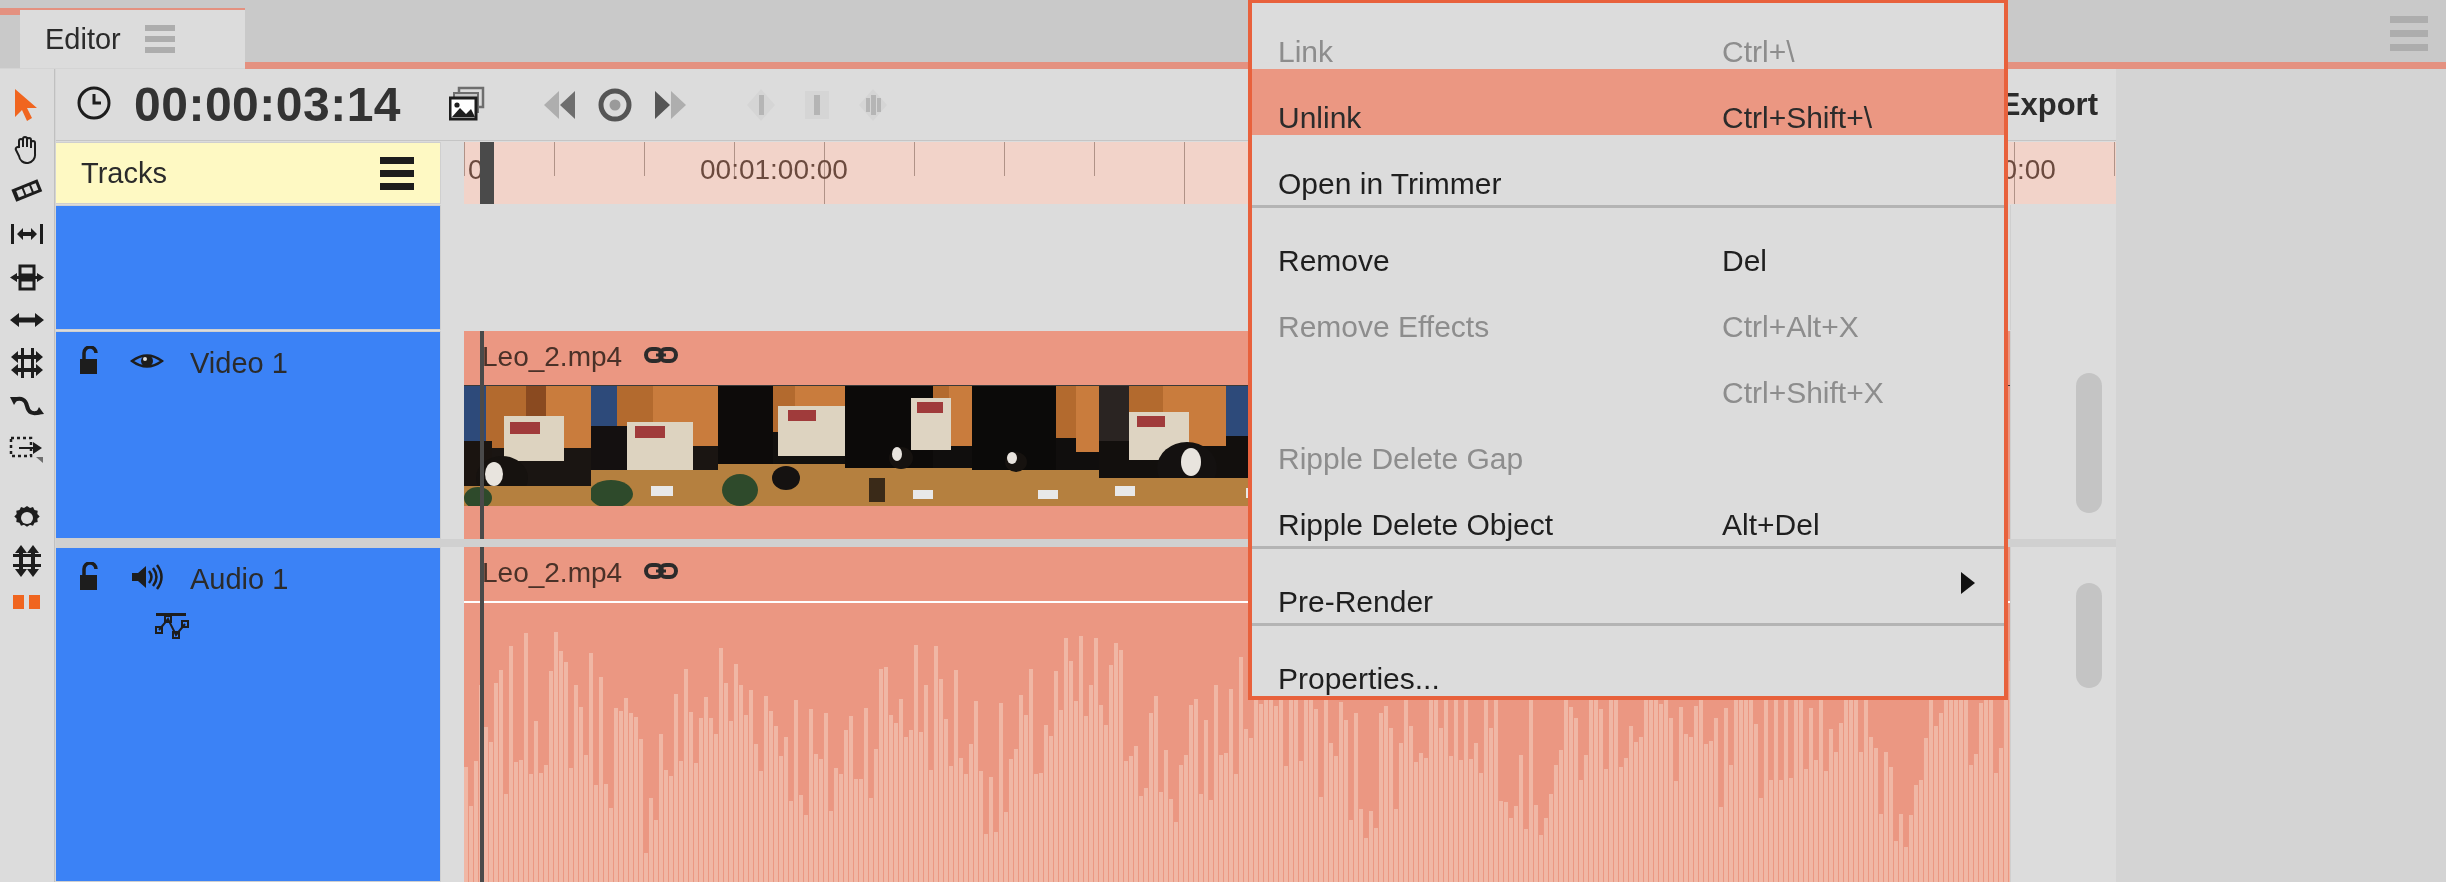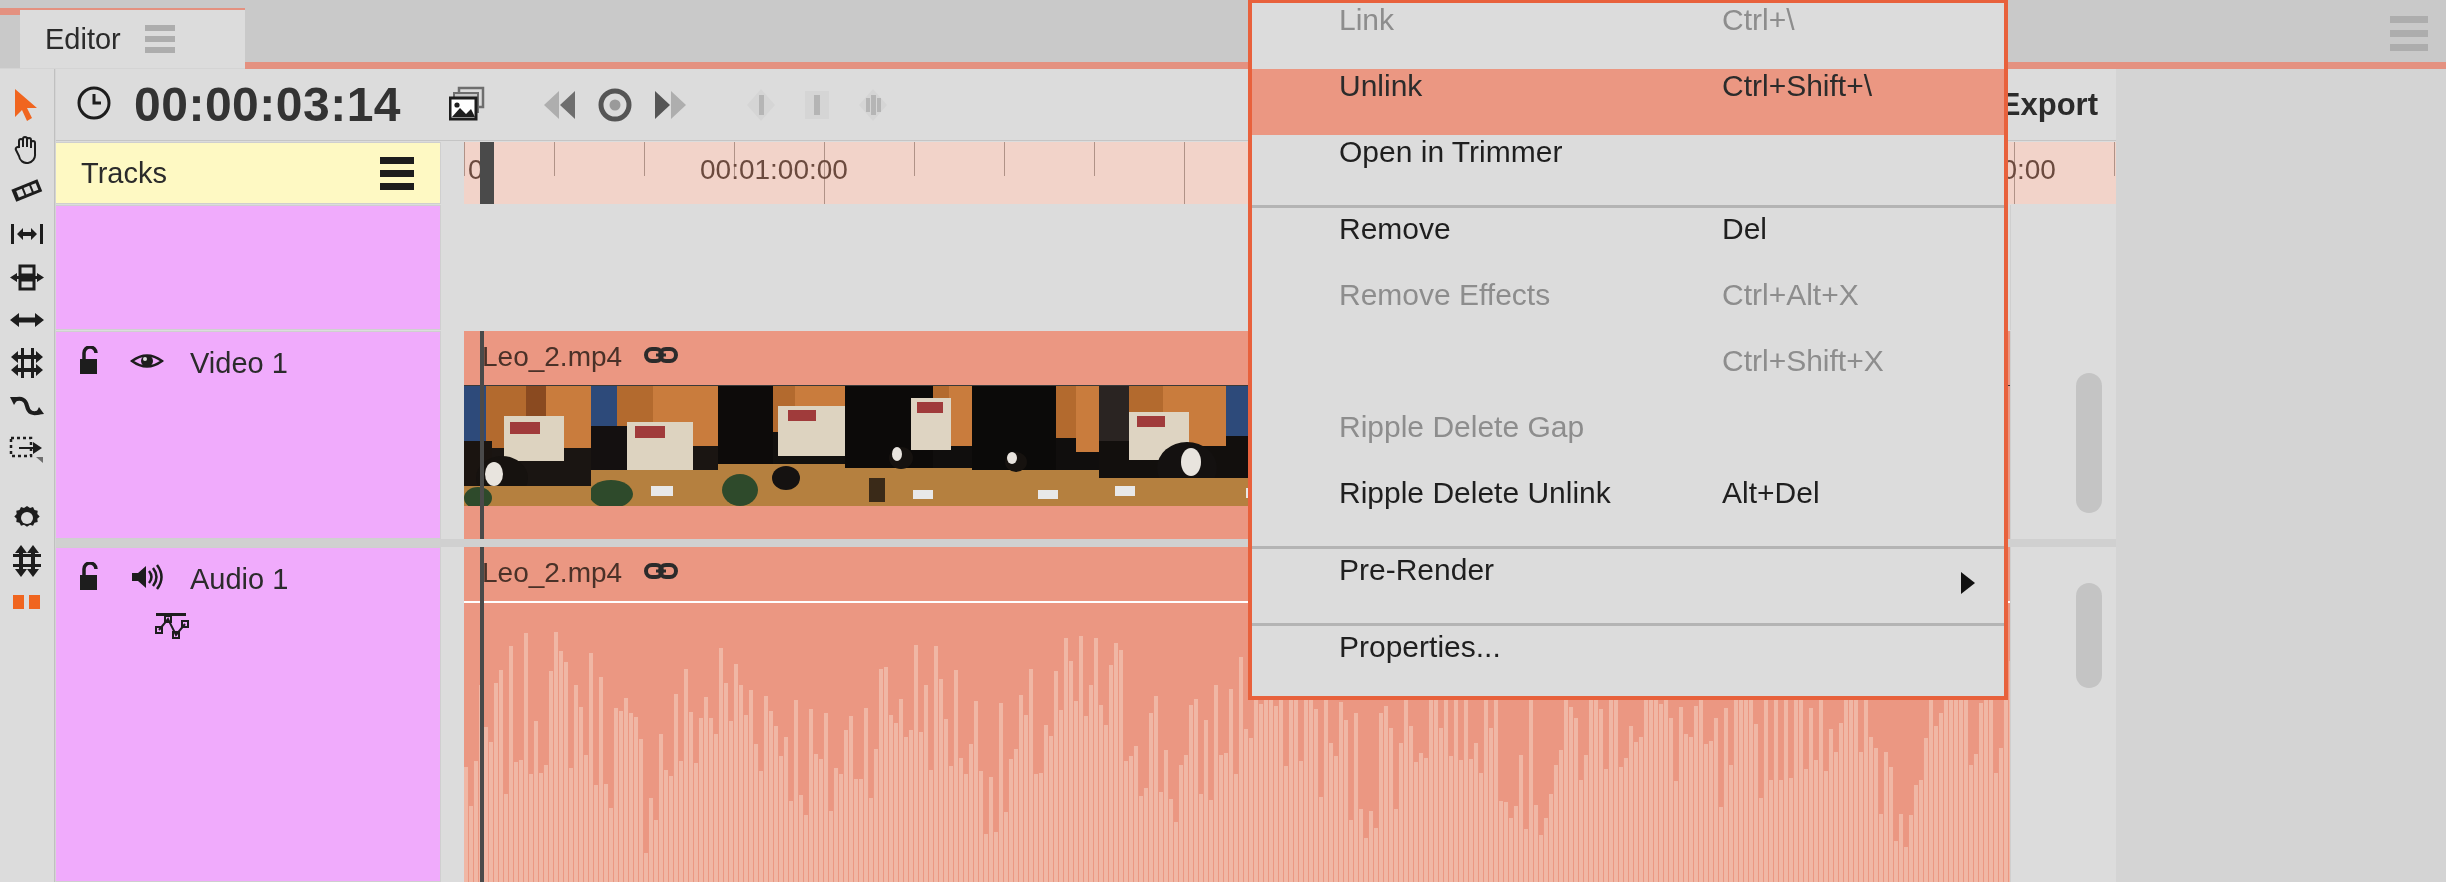--- a/index.html
+++ b/index.html
@@ -92,21 +92,21 @@
   .ruler .tick { position: absolute; top: 0; width: 1px; height: 34px; background: #b09287; }
   .ruler .tick.tall { height: 62px; }
   .ruler-label { position: absolute; top: 12px; font-size: 28px; color: #6b4a3e; white-space: nowrap; }
   .ruler-left-pad { position: absolute; left: 0; top: 0; width: 22px; height: 62px; background: #dcdcdc; }
   .playhead-head { position: absolute; top: 0; width: 14px; height: 62px; background: #4a4a4a; }
 
   
   .track-row { position: absolute; left: 0; right: 0; }
   .track-head {
     position: absolute; left: 0; top: 0; width: 385px; height: 100%;
-    background: #f0abfc; border: 1px solid #cfcfcf; border-left: none;
+    background: #3b82f6; border: 1px solid #cfcfcf; border-left: none;
   }
   .track-head-line { display: flex; align-items: center; gap: 26px; padding: 14px 0 0 20px; }
   .track-name { font-size: 29px; color: #2b2b2b; }
   .track-sub { padding: 14px 0 0 96px; }
 
   .track-body {
     position: absolute; left: 386px; top: 0; right: 106px; height: 100%;
     background: #dcdcdc; overflow: hidden;
   }
   .clip {
@@ -130,22 +130,22 @@
 
   .row-divider { position: absolute; left: 0; right: 0; height: 8px; background: #d0d0d0; }
 
   
   .ctxmenu {
     position: absolute; left: 1248px; top: -1px; width: 760px;
     background: #dcdcdc; border: 4px solid #e8613c;
     z-index: 40;
   }
   .ctxitem {
-    display: flex; align-items: flex-start; height: 66px;
-    padding: 0 0 0 87px; position: relative;
+    display: flex; align-items: flex-end; height: 66px;
+    padding: 0 0 0 26px; position: relative;
     font-size: 30px; color: #1f1f1f; white-space: nowrap;
   }
   .ctxitem .label { flex: 0 0 auto; }
   .ctxitem .accel { position: absolute; left: 470px; font-size: 30px; }
   .ctxitem.disabled { color: #8d8d8d; }
   .ctxitem.disabled .accel { color: #8d8d8d; }
   .ctxitem.highlight { background: #eb9782; color: #2b2b2b; }
   .ctxitem.highlight .accel { color: #2b2b2b; }
   .ctxsep { height: 3px; background: #b4b4b4; margin: 4px 0; }
   .ctxarrow { position: absolute; right: 26px; top: 50%; transform: translateY(-50%); }
@@ -967,21 +967,21 @@
         <span class="label">Remove Effects</span>
         <span class="accel">Ctrl+Alt+X</span>
       </div>
       <div class="ctxitem disabled">
         <span class="accel">Ctrl+Shift+X</span>
       </div>
       <div class="ctxitem disabled">
         <span class="label">Ripple Delete Gap</span>
       </div>
       <div class="ctxitem">
-        <span class="label">Ripple Delete Unlink</span>
+        <span class="label">Ripple Delete Object</span>
         <span class="accel">Alt+Del</span>
       </div>
       <div class="ctxsep"></div>
       <div class="ctxitem">
         <span class="label">Pre-Render</span>
         <span class="ctxarrow"><svg width="20" height="26" viewBox="0 0 20 26">
             <path d="M3 2 L17 13 L3 24 Z" fill="#111"></path>
           </svg></span>
       </div>
       <div class="ctxsep"></div>

